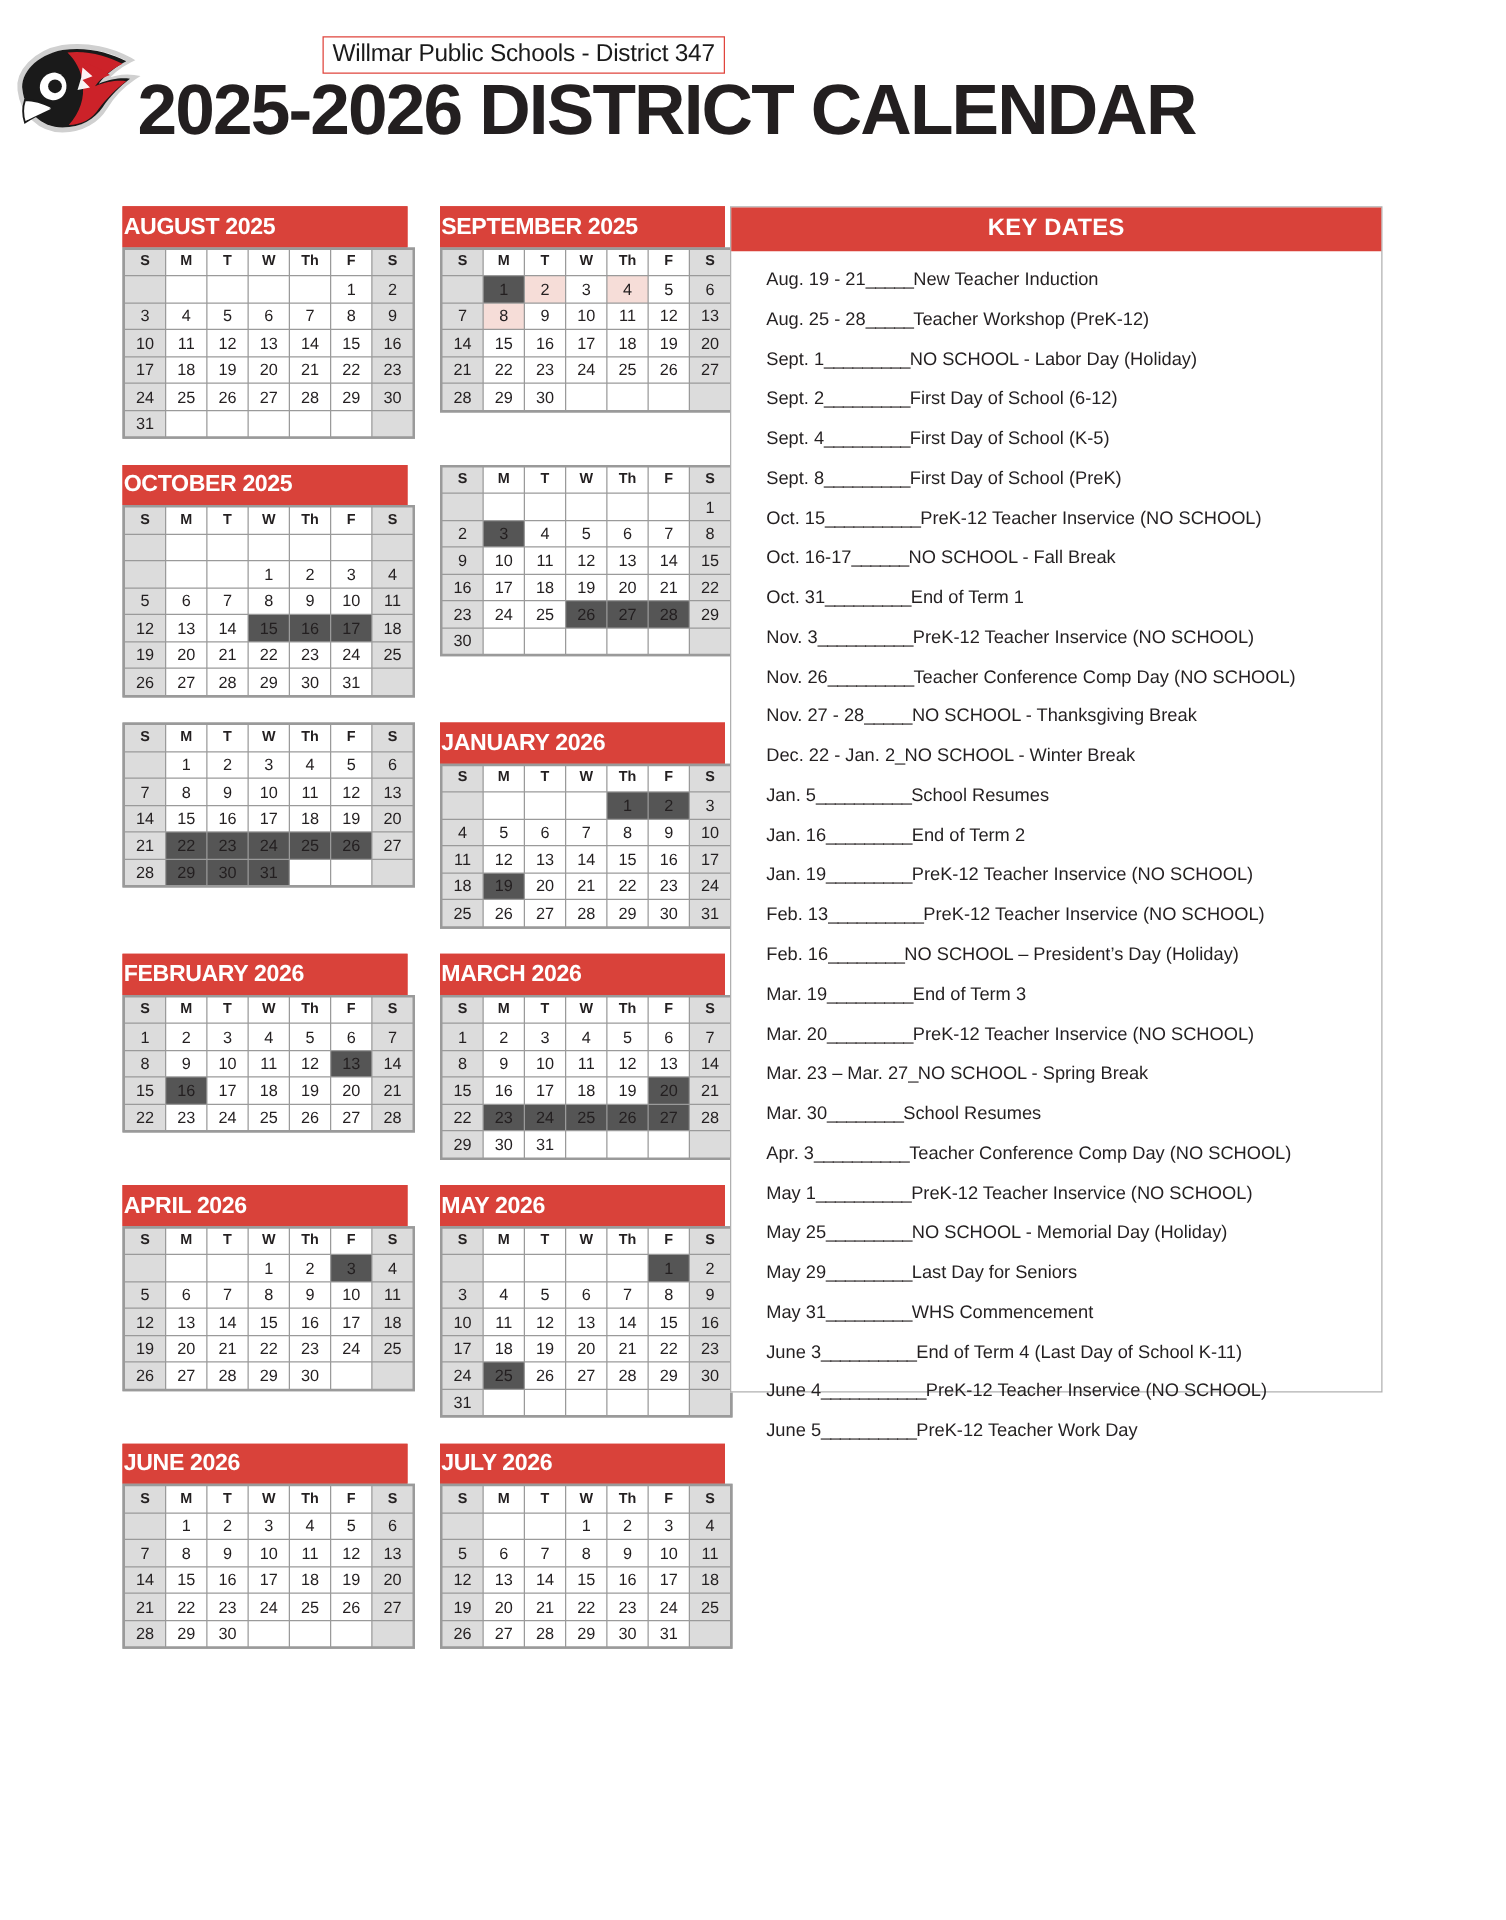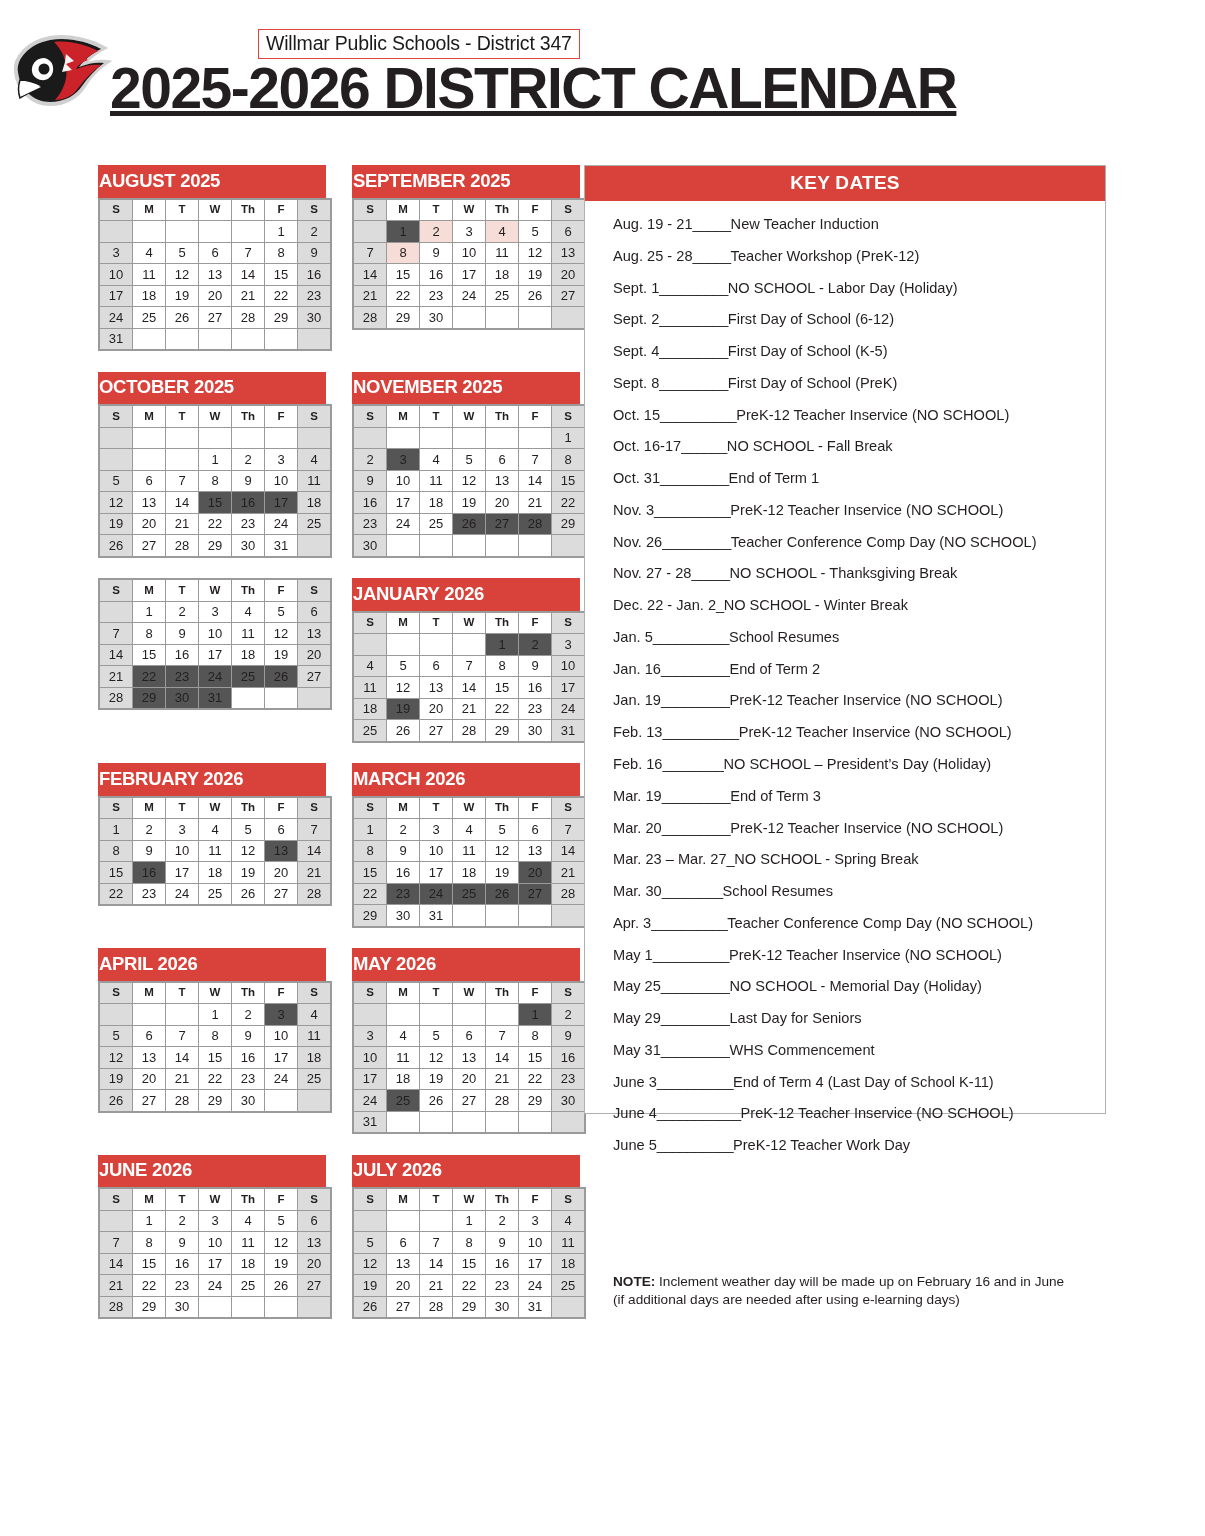--- a/index.html
+++ b/index.html
@@ -29,21 +29,20 @@
     white-space:nowrap;
     color:#1a1a1a;
   }
   #main-title{
     position:absolute;left:110px;top:55px;
     font-size:57px;
     font-weight:bold;
     letter-spacing:-1.5px;
     color:#231f20;
     white-space:nowrap;
-    text-decoration:underline;
   }
 
   
   #months-area{
     position:absolute;left:98px;top:165px;width:482px;
   }
   .month-row{
     display:flex;
     gap:26px;
     margin-bottom:20.5px;
@@ -382,21 +381,20 @@
               <td class="">28</td>
               <td class="">29</td>
               <td class="">30</td>
               <td class="">31</td>
               <td class="empty we"></td>
             </tr>
           </tbody>
         </table>
       </div>
       <div class="month">
-        <div class="month-title">NOVEMBER 2025</div>
         <table class="cal">
           <thead>
             <tr>
               <th class="we">S</th>
               <th>M</th>
               <th>T</th>
               <th>W</th>
               <th>Th</th>
               <th>F</th>
               <th class="we">S</th>
@@ -1123,17 +1121,14 @@
         <span class="key-fill">___________</span>
         <span class="key-desc">PreK-12 Teacher Inservice (NO SCHOOL)</span>
       </div>
       <div class="key-row">
         <span class="key-date">June 5 </span>
         <span class="key-fill">__________</span>
         <span class="key-desc">PreK-12 Teacher Work Day</span>
       </div>
     </div>
 
-  <div id="key-note">
-    <b>NOTE:</b><span> Inclement weather day will be made up on February 16 and in June (if additional days are needed after using e-learning days)</span>
-  </div>
 
 </div>
 
 </body></html>

